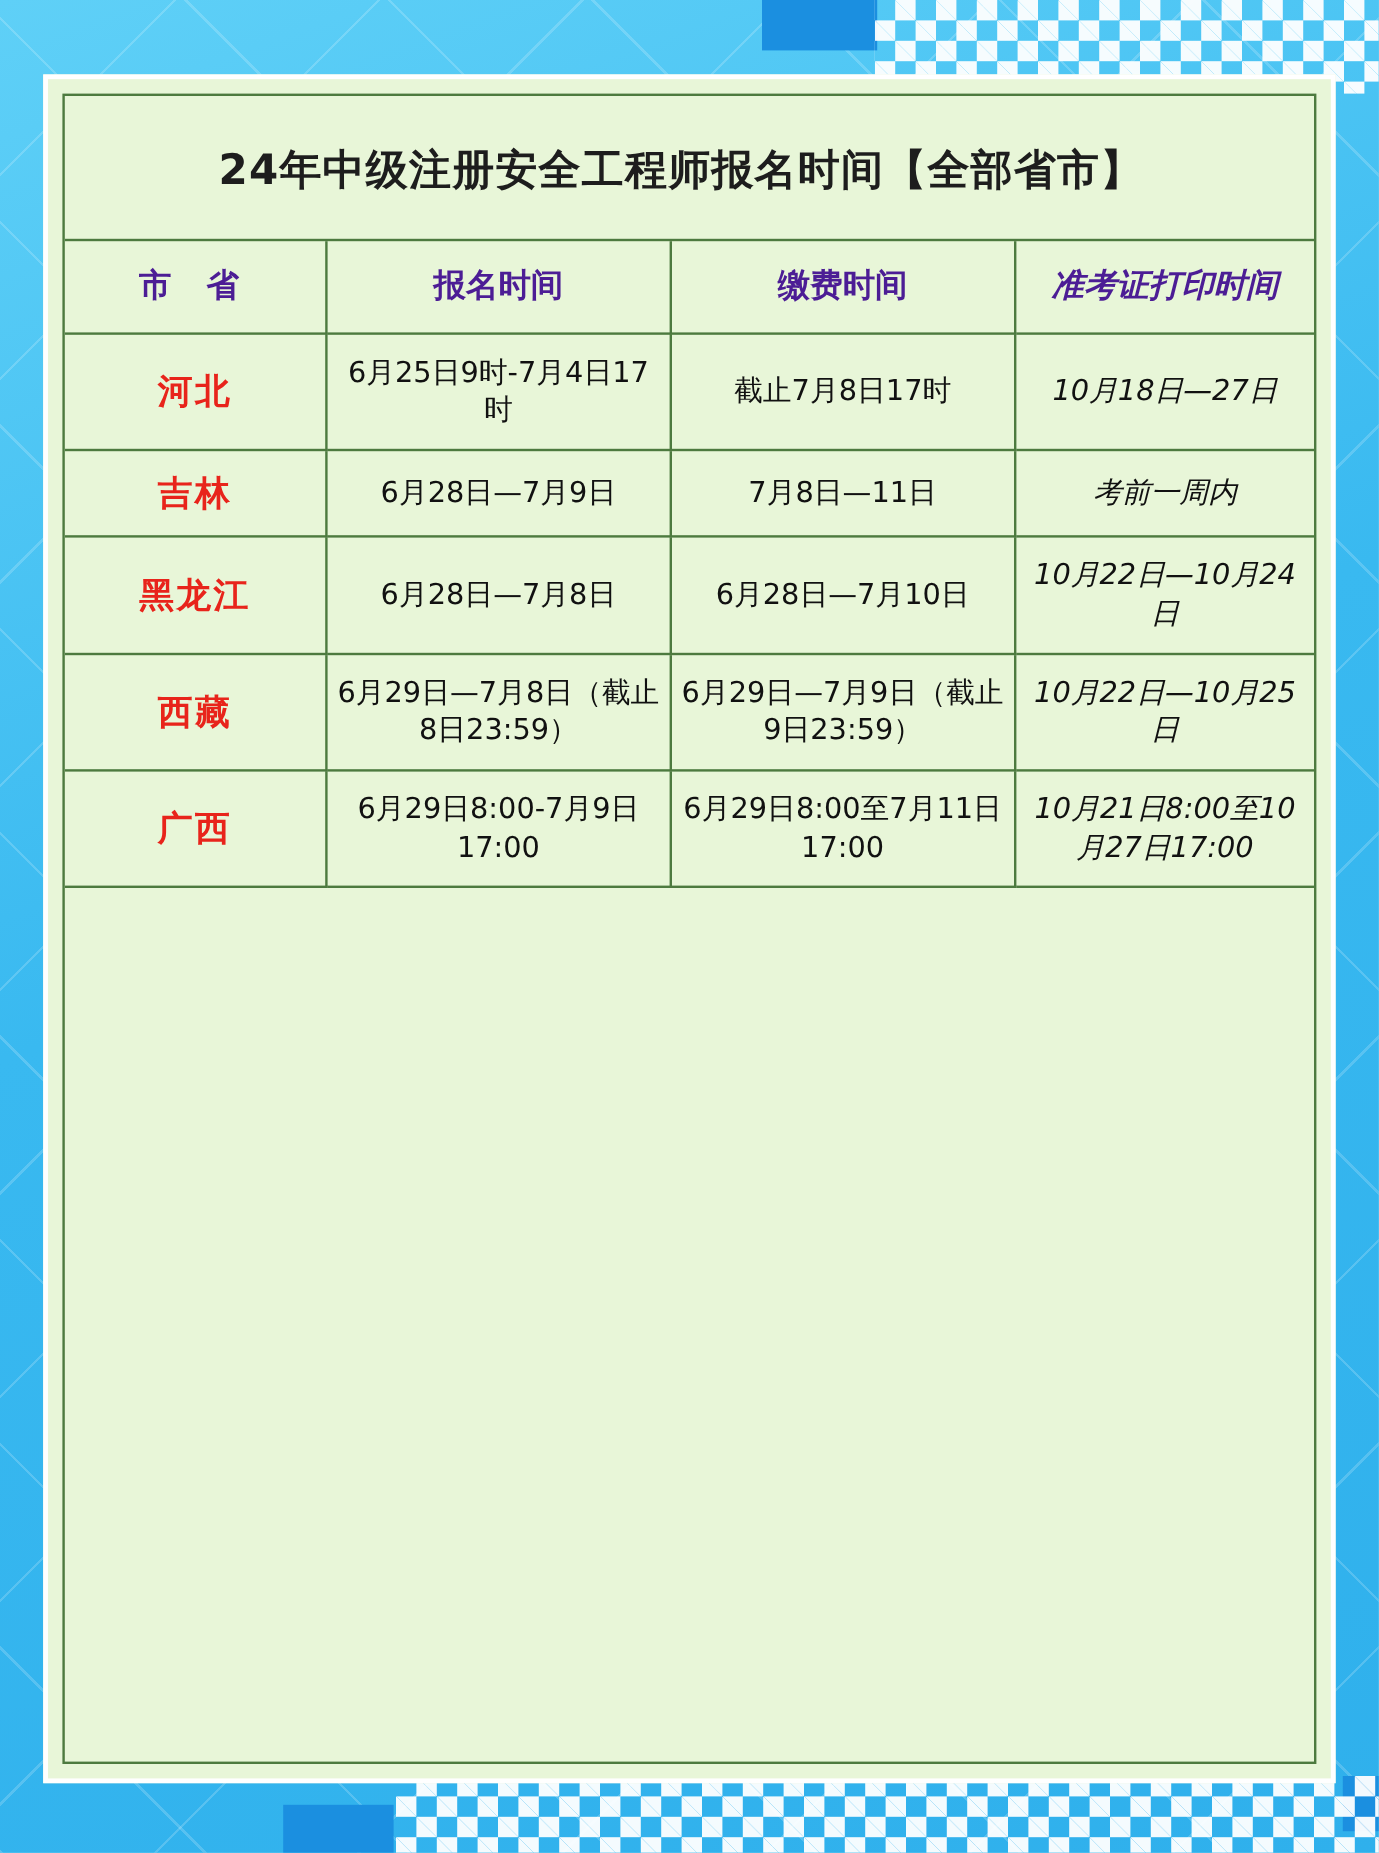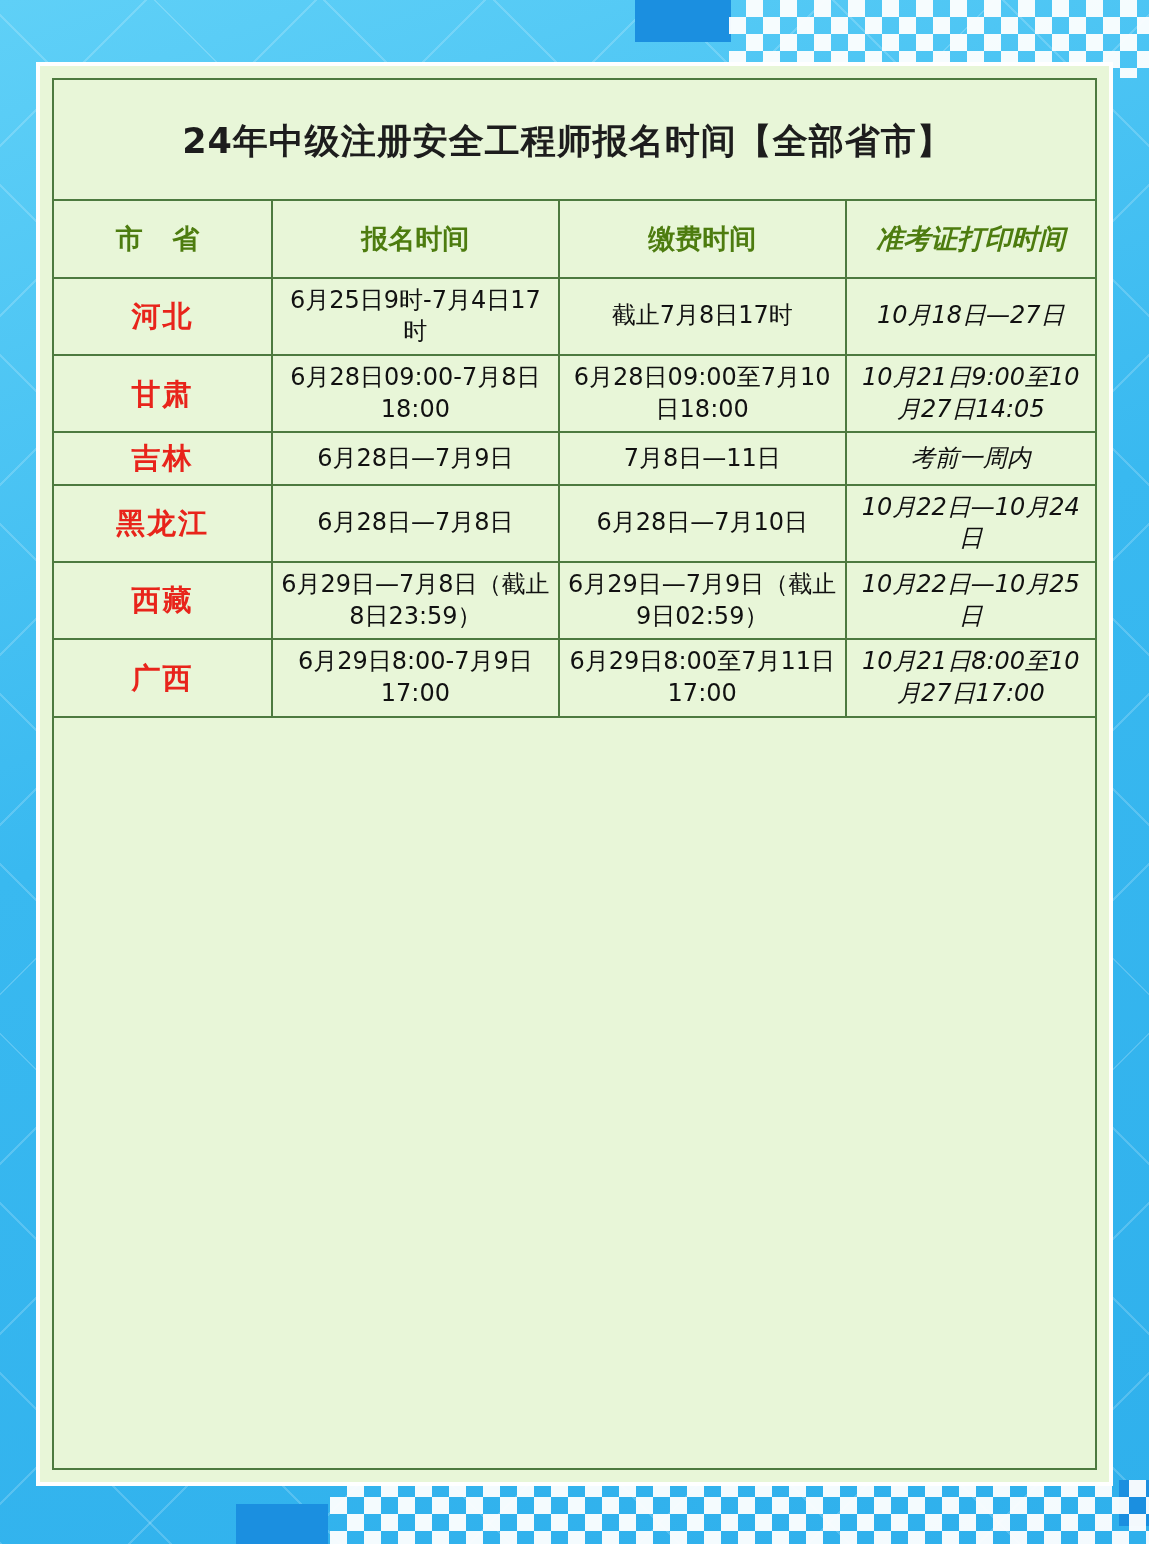--- a/index.html
+++ b/index.html
@@ -107,30 +107,30 @@
   table.sched col.c2 { width: 283px; }
   table.sched col.c3 { width: 283px; }
   table.sched col.c4 { width: 246px; }
 
   table.sched th, table.sched td {
     border: 2px solid #4d7a3f;
     border-top: none;
     border-left: none;
     text-align: center;
     vertical-align: middle;
-    padding: 6px 8px;
+    padding: 16px 8px;
     line-height: 1.32;
     box-sizing: border-box;
   }
   table.sched th:last-child, table.sched td:last-child { border-right: none; font-style: italic; }
 
   table.sched th {
     font-size: 27px;
     font-weight: bold;
-    color: #4d7c0f;
+    color: #4c1d95;
     padding: 20px 8px;
   }
   th.th-province { letter-spacing: 10px; padding-left: 12px; }
 
   td.province {
     color: #e8241b;
     font-size: 29px;
     font-weight: bold;
     letter-spacing: 2px;
   }
@@ -173,41 +173,35 @@
         </tr>
       </thead>
       <tbody>
         <tr>
           <td class="province">河北</td>
           <td class="val">6月25日9时-7月4日17时</td>
           <td class="val">截止7月8日17时</td>
           <td class="val">10月18日—27日</td>
         </tr>
         <tr>
-          <td class="province">甘肃</td>
-          <td class="val">6月28日09:00-7月8日18:00</td>
-          <td class="val">6月28日09:00至7月10日18:00</td>
-          <td class="val">10月21日9:00至10月27日14:05</td>
-        </tr>
-        <tr>
           <td class="province">吉林</td>
           <td class="val">6月28日—7月9日</td>
           <td class="val">7月8日—11日</td>
           <td class="val">考前一周内</td>
         </tr>
         <tr>
           <td class="province">黑龙江</td>
           <td class="val">6月28日—7月8日</td>
           <td class="val">6月28日—7月10日</td>
           <td class="val">10月22日—10月24日</td>
         </tr>
         <tr>
           <td class="province">西藏</td>
           <td class="val">6月29日—7月8日（截止8日23:59）</td>
-          <td class="val">6月29日—7月9日（截止9日02:59）</td>
+          <td class="val">6月29日—7月9日（截止9日23:59）</td>
           <td class="val">10月22日—10月25日</td>
         </tr>
         <tr>
           <td class="province">广西</td>
           <td class="val">6月29日8:00-7月9日17:00</td>
           <td class="val">6月29日8:00至7月11日17:00</td>
           <td class="val">10月21日8:00至10月27日17:00</td>
         </tr>
       </tbody>
     </table>

